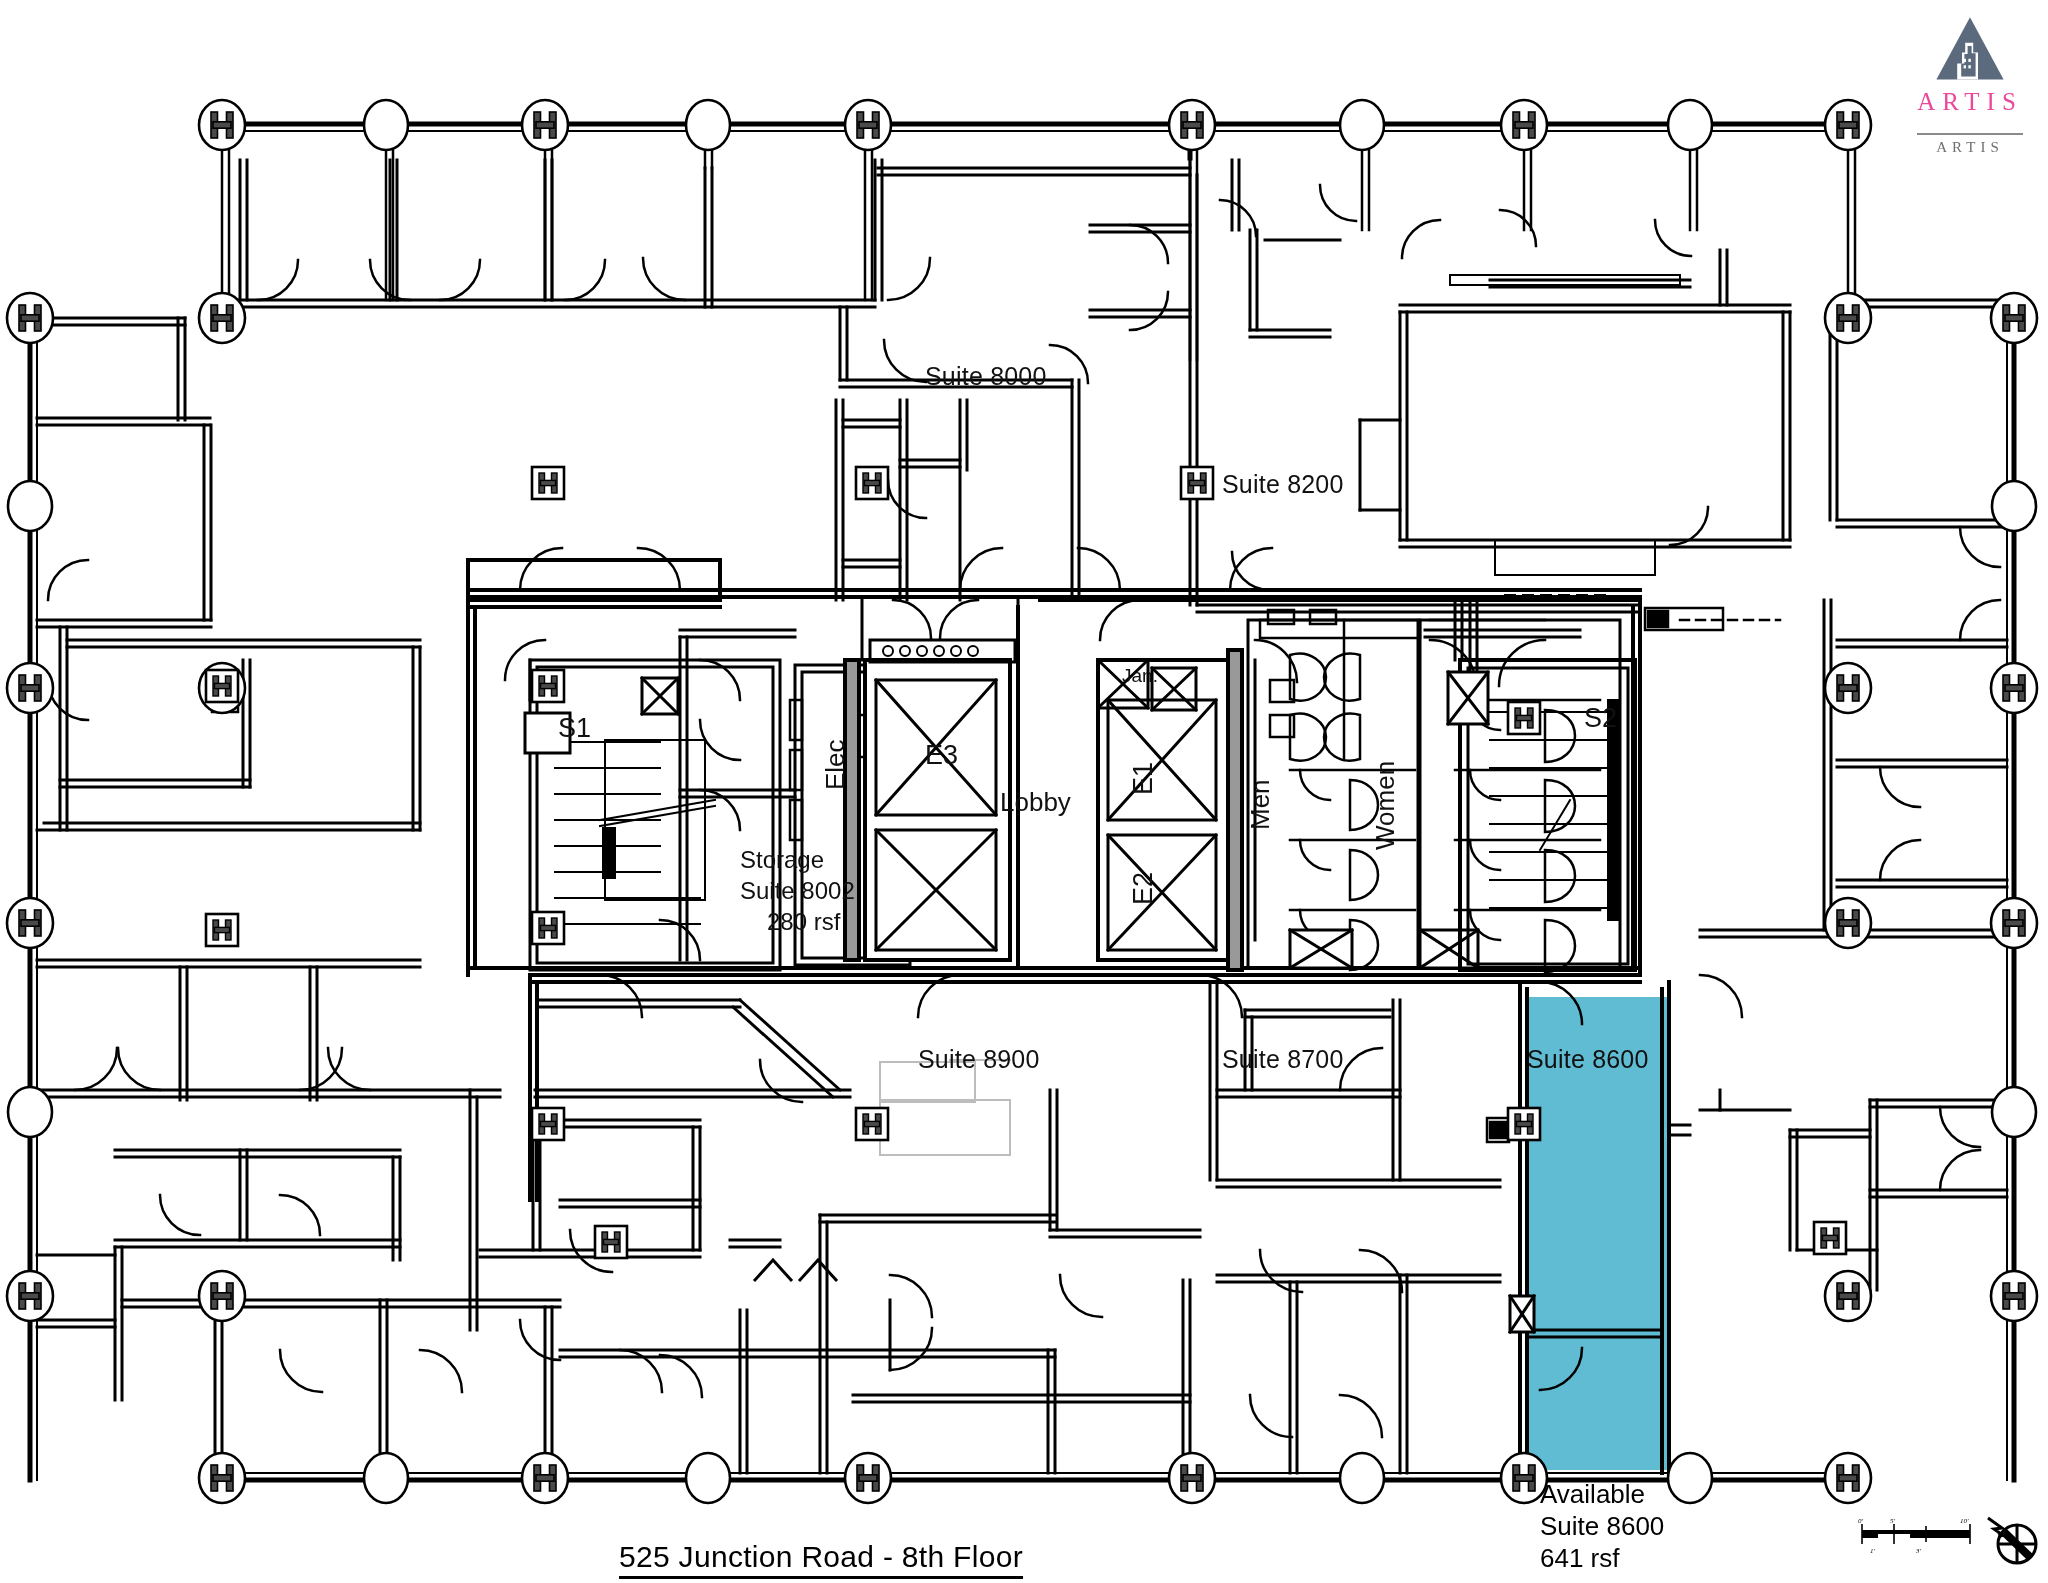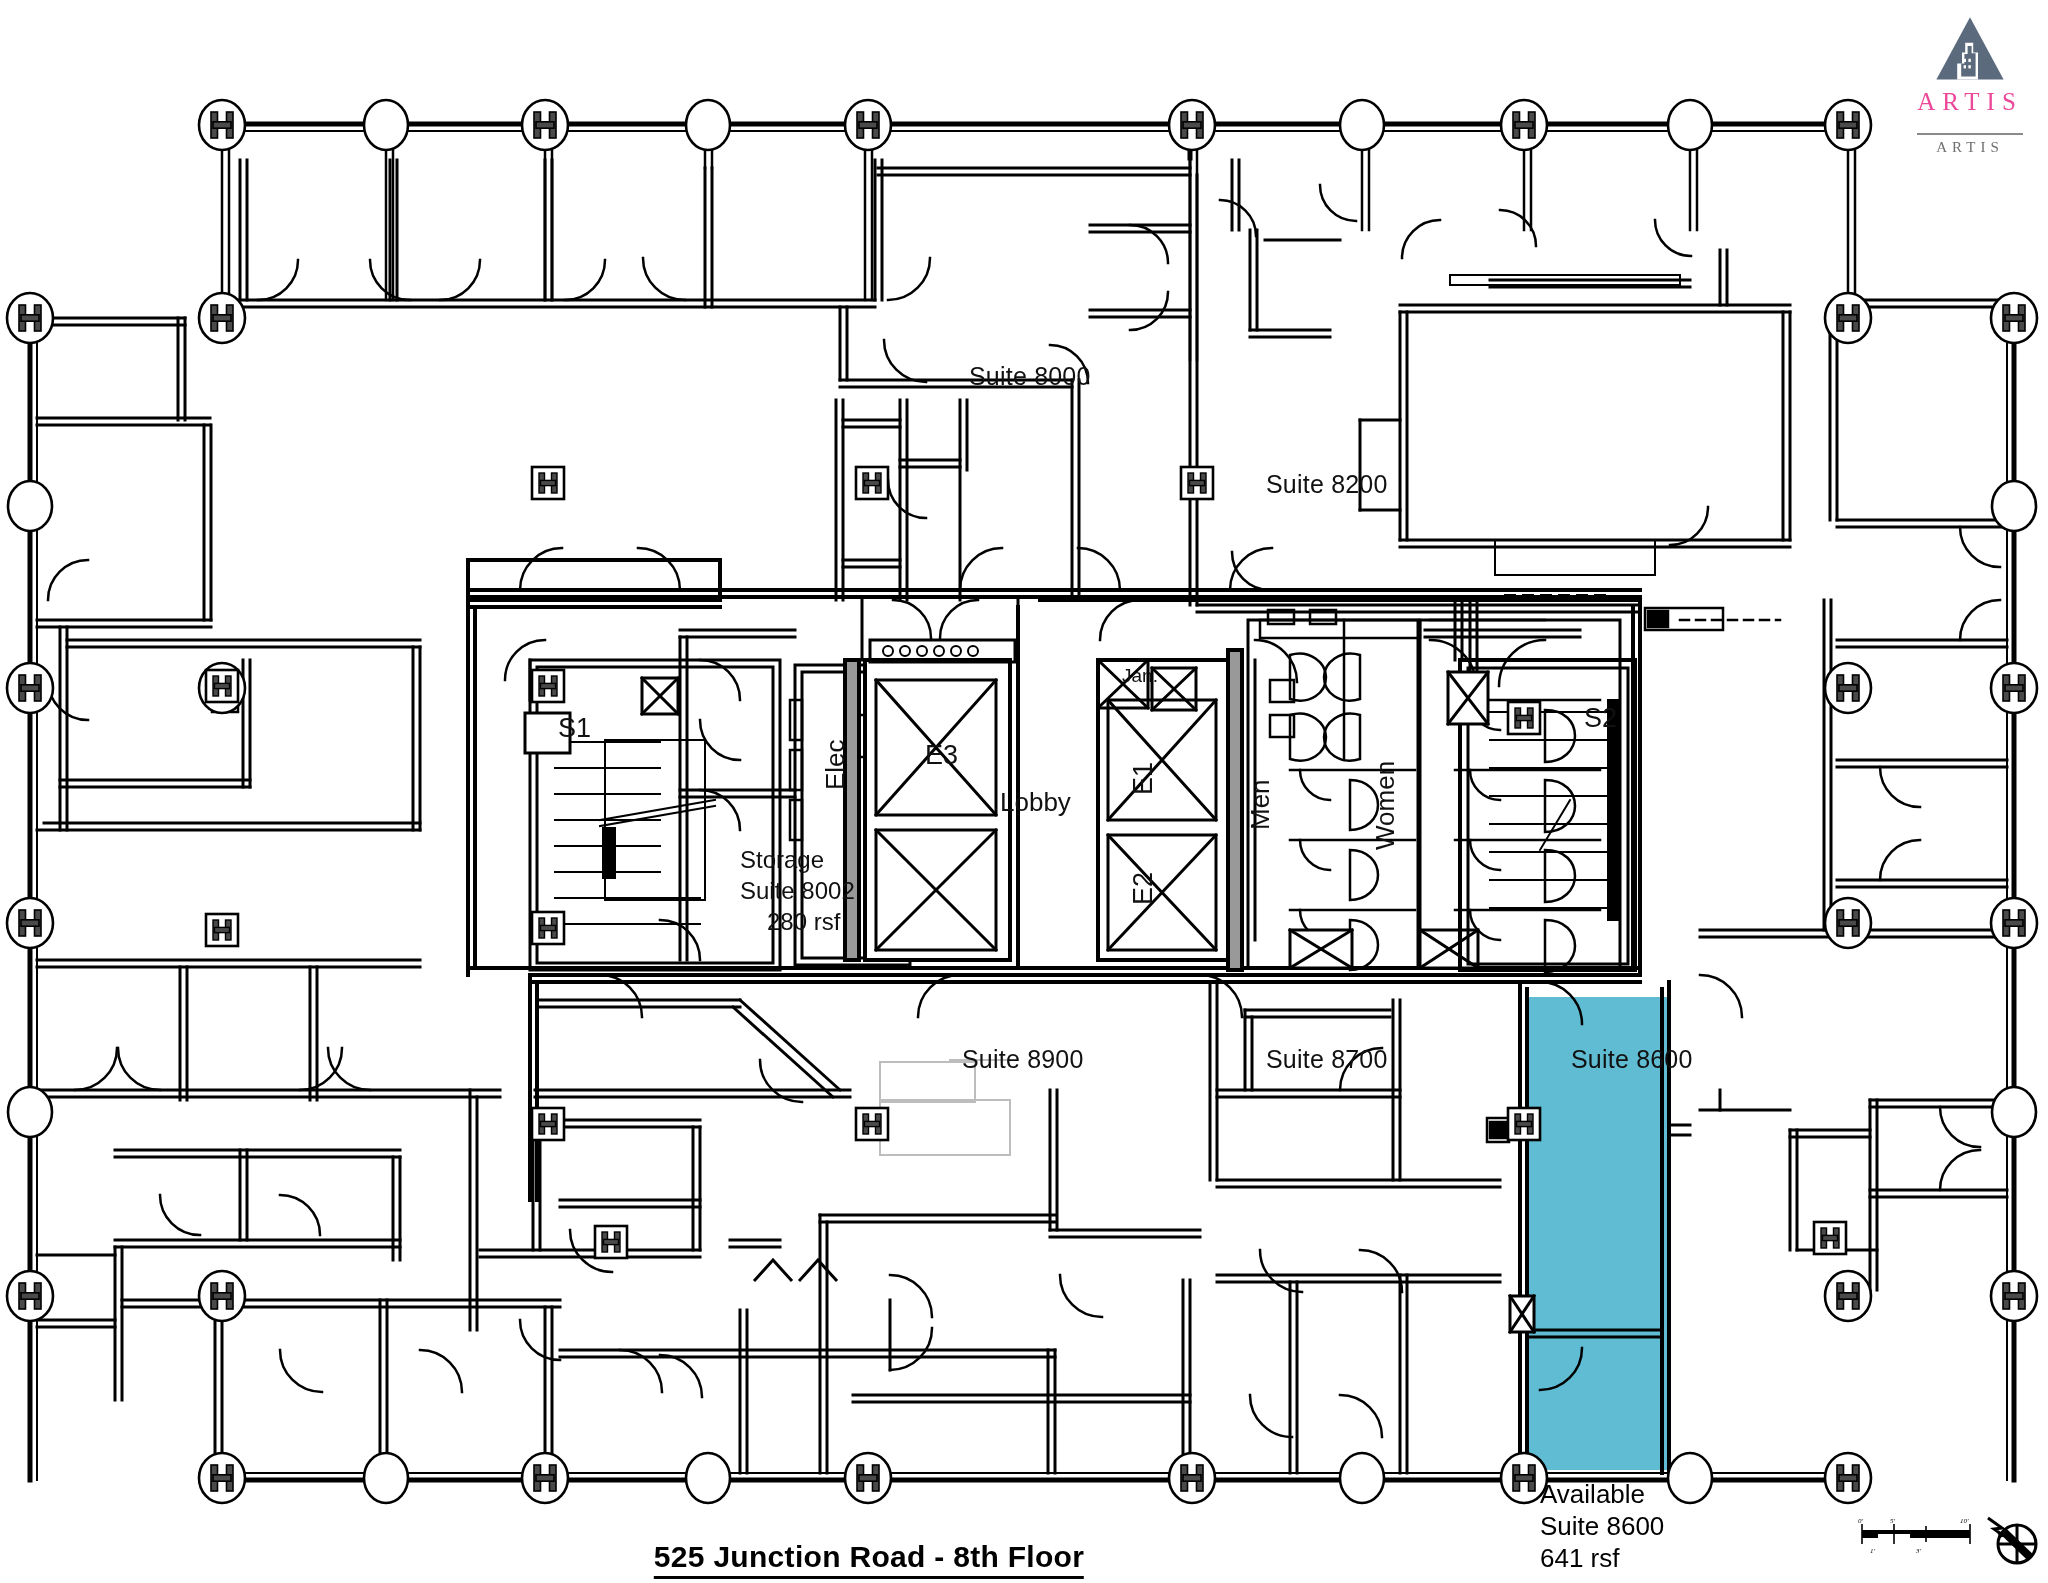--- a/index.html
+++ b/index.html
@@ -4,32 +4,32 @@
 <style>
   html,body{margin:0;padding:0;background:#ffffff;}
   body{width:2048px;height:1583px;position:relative;overflow:hidden;
        font-family:"Liberation Sans","DejaVu Sans",sans-serif;color:#000;}
   #plan-root{position:absolute;left:0;top:0;width:2048px;height:1583px;}
   svg.plan{position:absolute;left:0;top:0;width:2048px;height:1583px;display:block;}
 
   
   .lbl{position:absolute;white-space:nowrap;color:#111;
        font-family:"Liberation Sans","DejaVu Sans",sans-serif;}
-  .lbl-suite{font-size:25px;letter-spacing:.2px;margin-left:44px;}
+  .lbl-suite{font-size:25px;letter-spacing:.2px;}
   .lbl-small{font-size:24px;line-height:30px;}
   .lbl-core{font-size:26px;}
   .lbl-stair{font-size:27px;}
   .lbl-elev{font-size:27px;}
   .lbl-rot{transform-origin:left top;}
   .rot90{transform:rotate(-90deg);}
   .lbl-jan{font-size:19px;}
 
   
-  #title-block{position:absolute;left:869px;top:1540px;transform:translateX(-50%);
-      font-size:30px;font-weight:700;letter-spacing:.3px;
+  #title-block{position:absolute;left:821px;top:1540px;transform:translateX(-50%);
+      font-size:30px;font-weight:400;letter-spacing:.3px;
       border-bottom:3px solid #000;padding-bottom:2px;line-height:34px;}
 
   
   #available-callout{position:absolute;left:1540px;top:1478px;
       font-size:26px;line-height:32px;}
 
   
   #logo-box{position:absolute;right:14px;top:8px;width:128px;height:148px;
      background:#fff;display:flex;flex-direction:column;align-items:center;
      justify-content:flex-start;padding-top:6px;box-sizing:border-box;}

